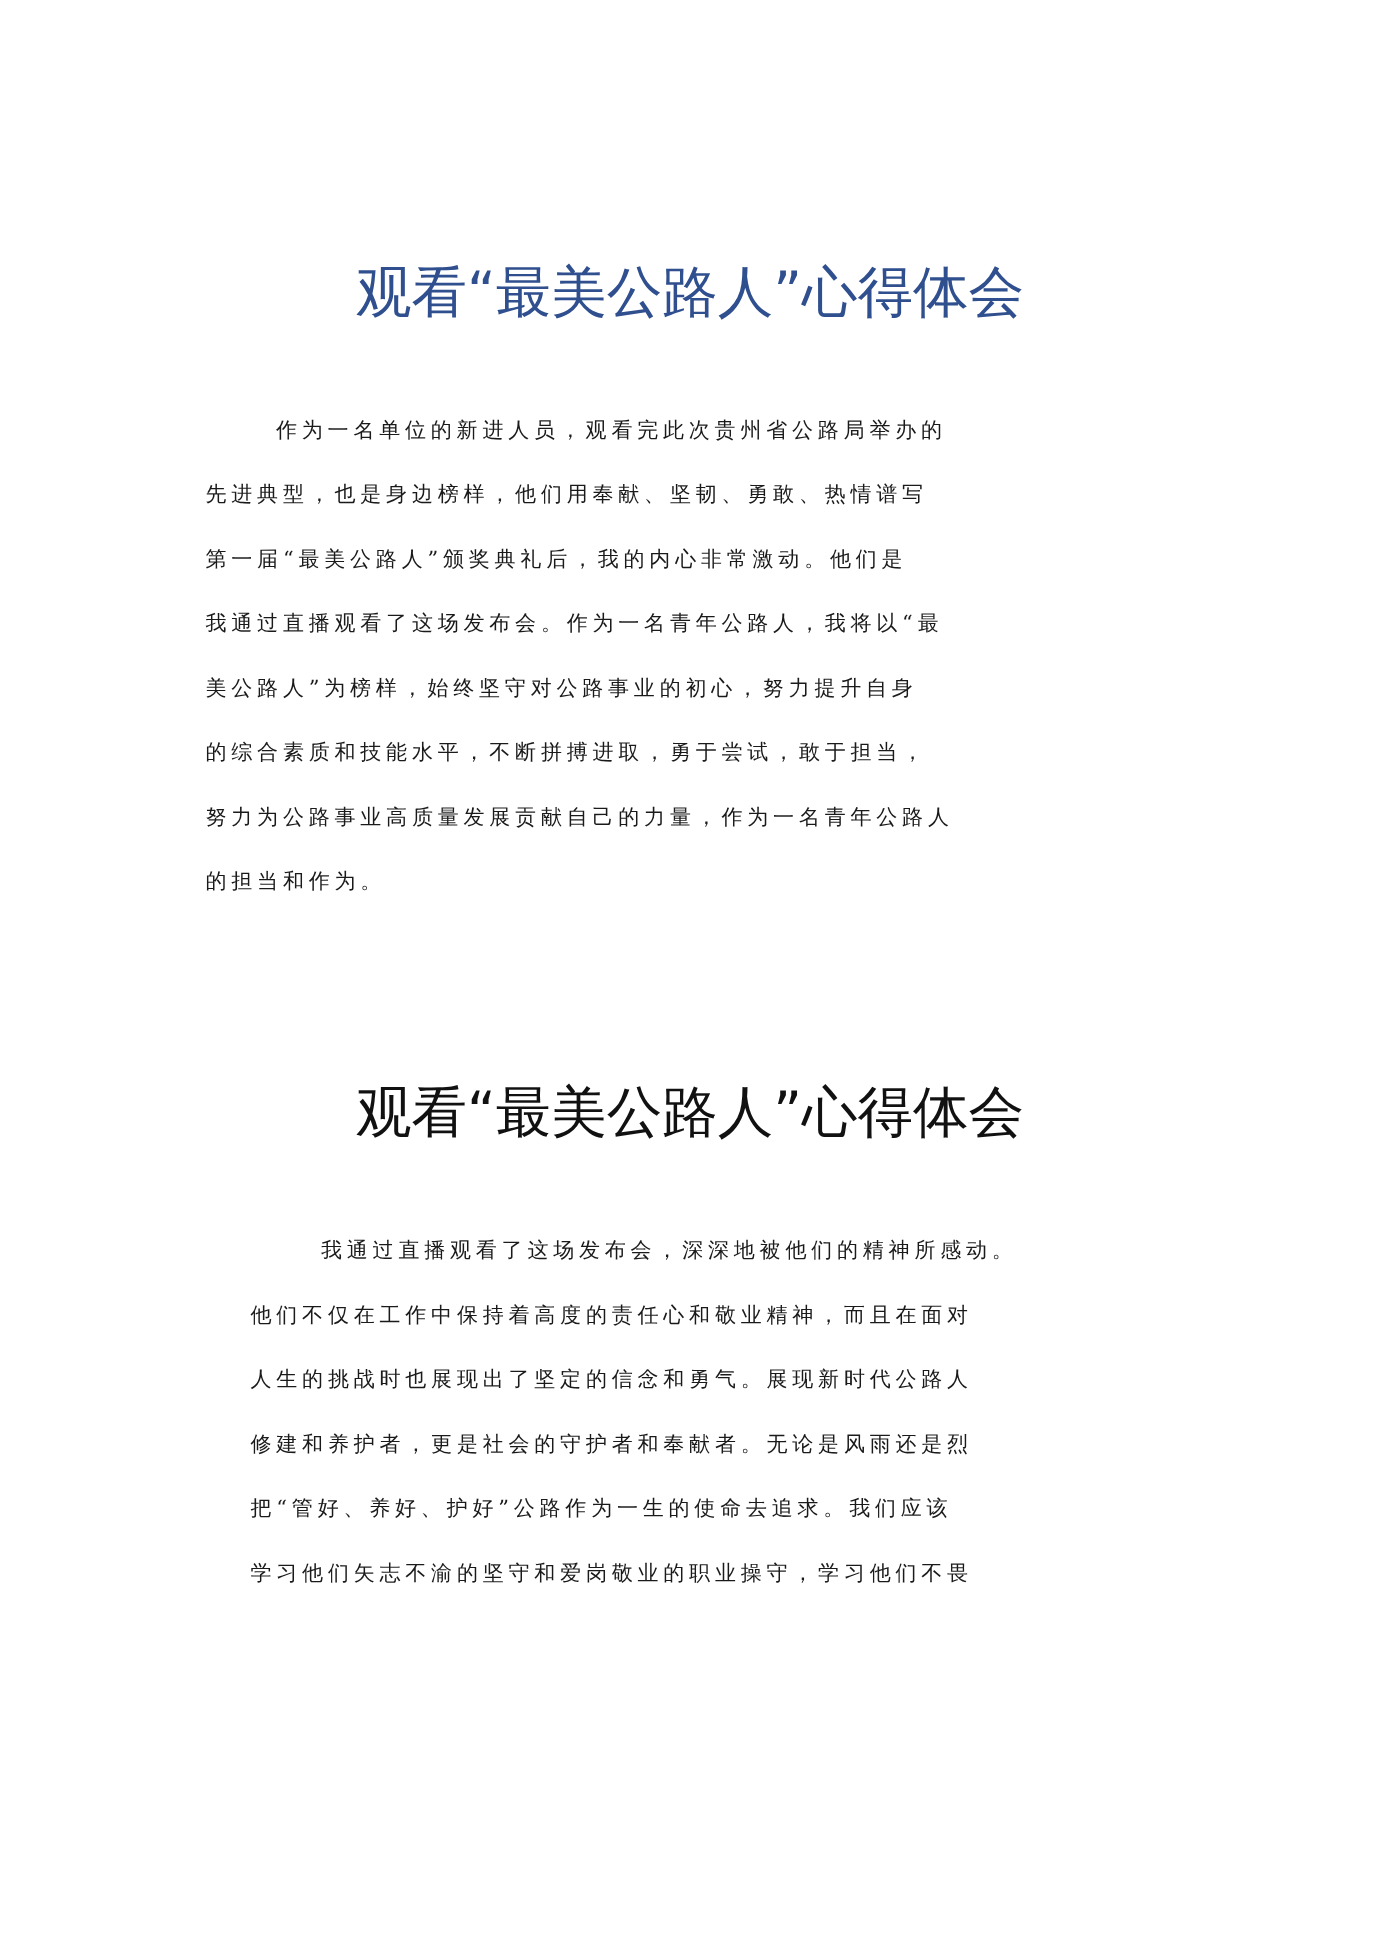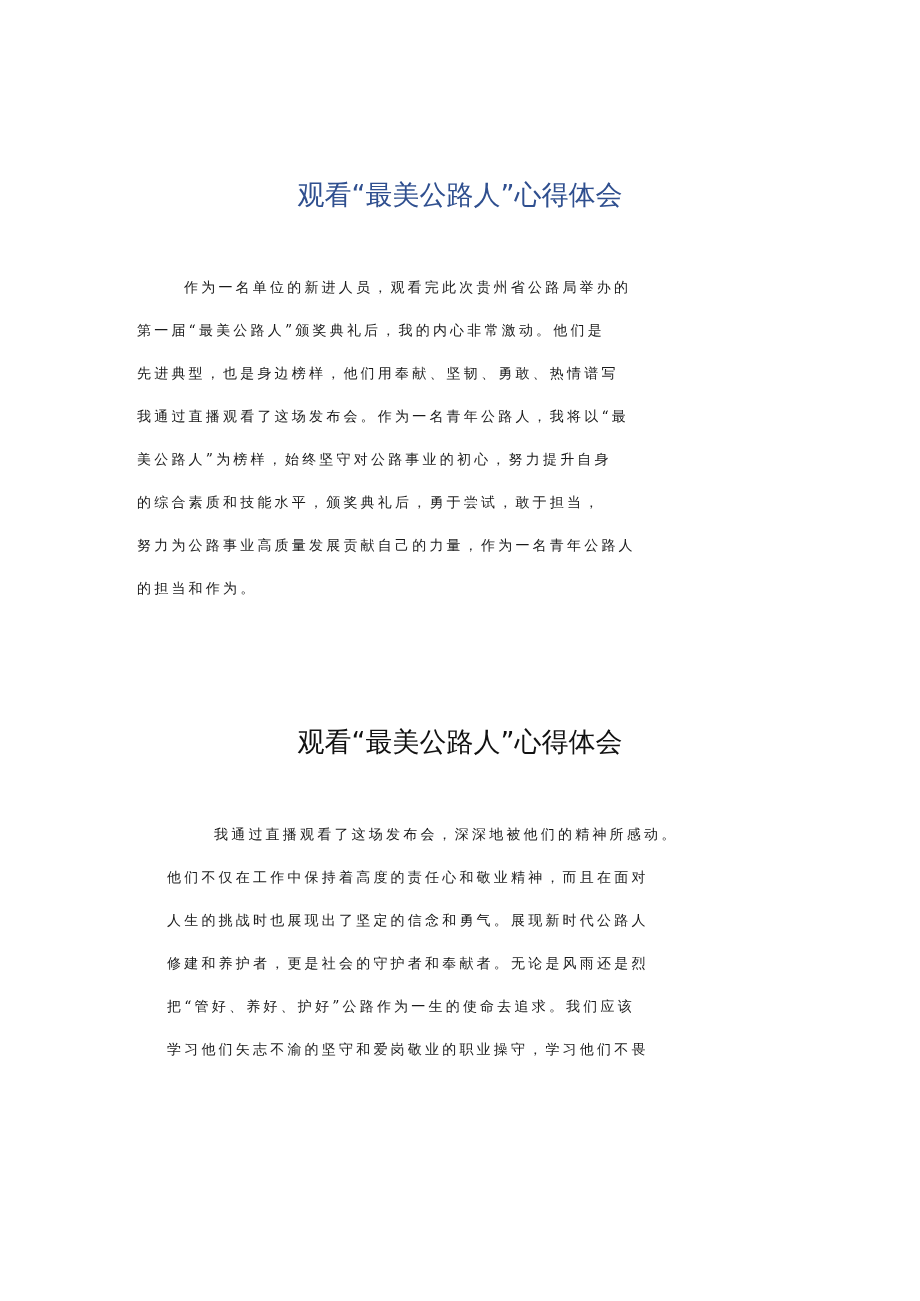--- a/index.html
+++ b/index.html
@@ -18,21 +18,21 @@
       left: 0; top: 0;
       width: 920px;
       height: 1301px;
     }
     .title {
       position: absolute;
       left: 0;
       width: 920px;
       text-align: center;
       font-family: "DejaVu Sans", "Liberation Sans", sans-serif;
-      font-size: 27px;
+      font-size: 37px;
       line-height: 40px;
       letter-spacing: 0px;
       margin: 0;
       font-weight: normal;
     }
     .title-1 { top: 175px; color: #2f4f8f; }
     .title-2 { top: 722px; color: #111111; }
     .para {
       position: absolute;
       left: 137px;
@@ -55,25 +55,25 @@
   </style>
 </head>
 <body>
 
 <div class="page">
 
   <h1 class="title title-1">观看“最美公路人”心得体会</h1>
 
   <div class="para para-1">
     <span class="line indent">作为一名单位的新进人员，观看完此次贵州省公路局举办的</span>
+    <span class="line">先进典型，也是身边榜样，他们用奉献、坚韧、勇敢、热情谱写</span>
     <span class="line">第一届“最美公路人”颁奖典礼后，我的内心非常激动。他们是</span>
-    <span class="line">先进典型，也是身边榜样，他们用奉献、坚韧、勇敢、热情谱写</span>
     <span class="line">我通过直播观看了这场发布会。作为一名青年公路人，我将以“最</span>
     <span class="line">美公路人”为榜样，始终坚守对公路事业的初心，努力提升自身</span>
-    <span class="line">的综合素质和技能水平，颁奖典礼后，勇于尝试，敢于担当，</span>
+    <span class="line">的综合素质和技能水平，不断拼搏进取，勇于尝试，敢于担当，</span>
     <span class="line">努力为公路事业高质量发展贡献自己的力量，作为一名青年公路人</span>
     <span class="line">的担当和作为。</span>
   </div>
 
   <h1 class="title title-2">观看“最美公路人”心得体会</h1>
 
   <div class="para para-2">
     <span class="line indent">我通过直播观看了这场发布会，深深地被他们的精神所感动。</span>
     <span class="line">他们不仅在工作中保持着高度的责任心和敬业精神，而且在面对</span>
     <span class="line">人生的挑战时也展现出了坚定的信念和勇气。展现新时代公路人</span>

